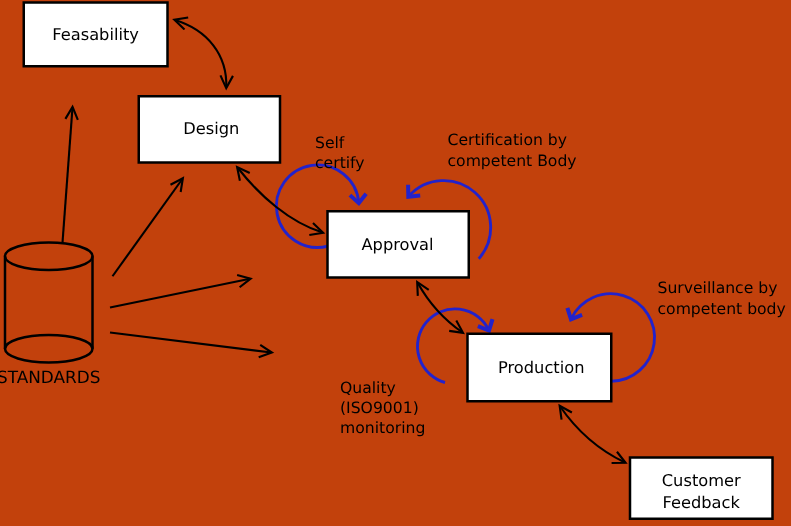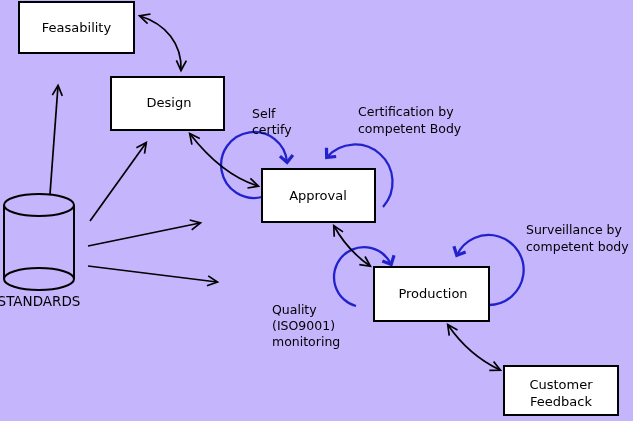--- a/index.html
+++ b/index.html
@@ -4,21 +4,21 @@
 <style>
   html, body {
     margin: 0;
     padding: 0;
     background: #ffffff;
   }
   .stage {
     position: relative;
     width: 633px;
     height: 421px;
-    background: #c4b5fd;
+    background: #c2410c;
     overflow: hidden;
   }
   svg text {
     font-family: "DejaVu Sans", sans-serif;
     fill: #000000;
   }
   .box {
     fill: #ffffff;
     stroke: #000000;
     stroke-width: 2;

